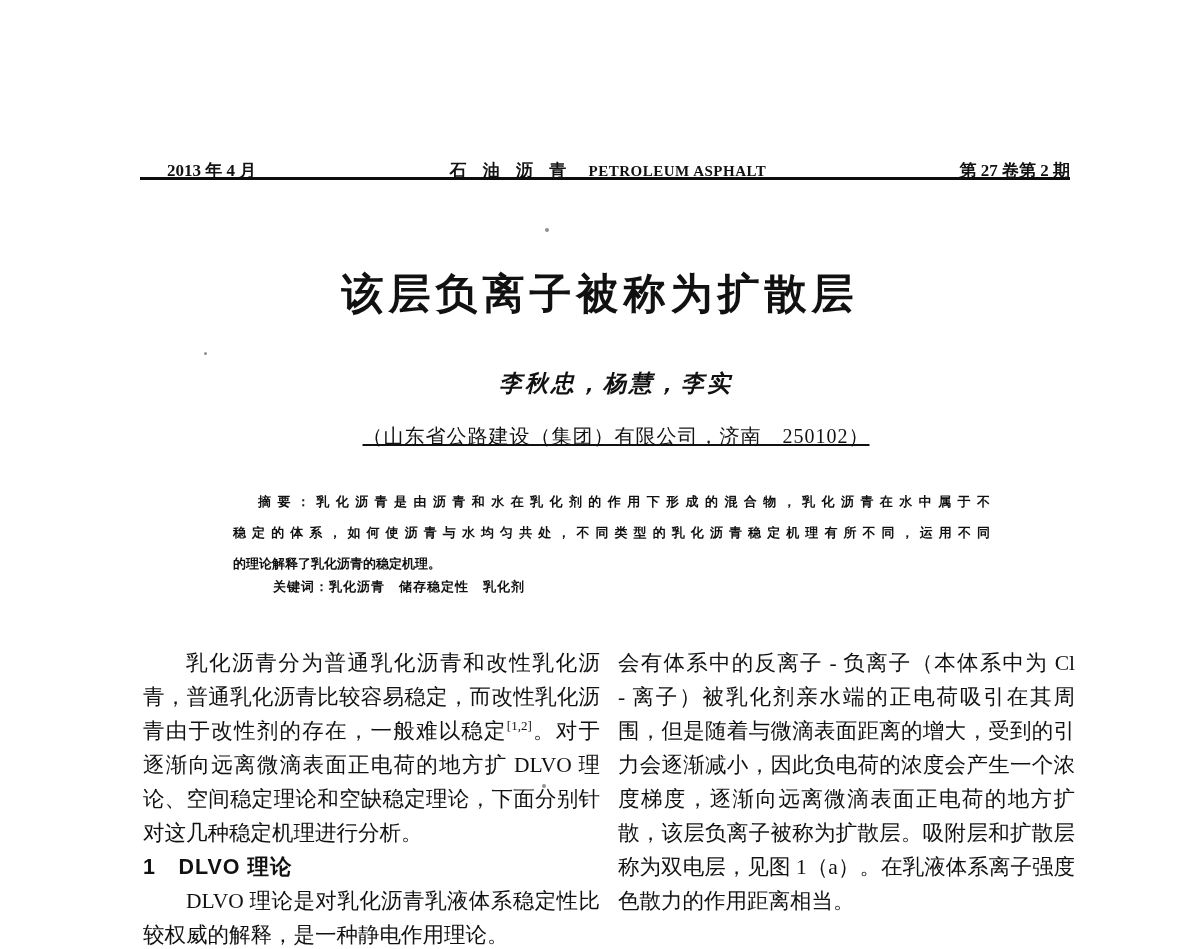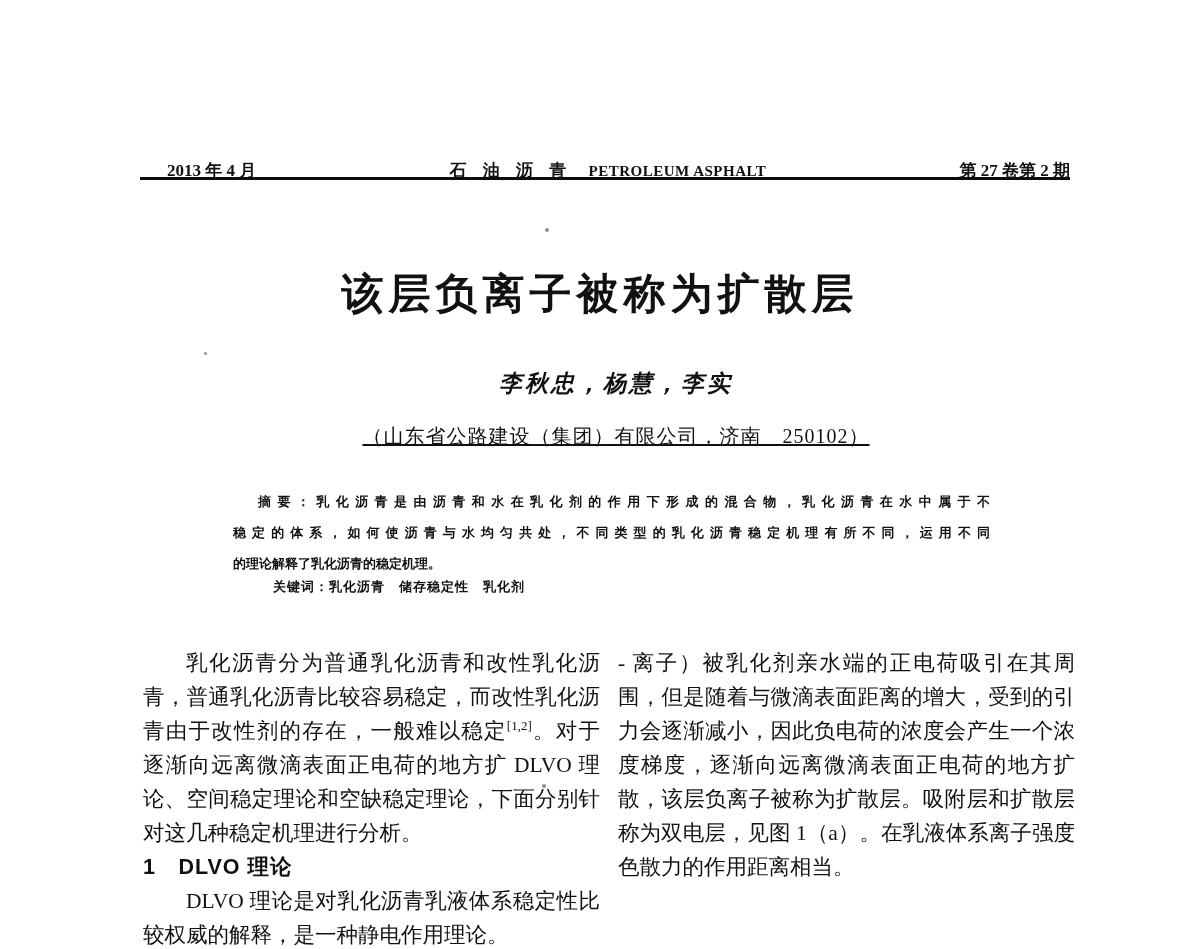--- a/index.html
+++ b/index.html
@@ -91,20 +91,21 @@
         <div class="line">青，普通乳化沥青比较容易稳定，而改性乳化沥</div>
         <div class="line">青由于改性剂的存在，一般难以稳定<sup>[1,2]</sup>。对于</div>
         <div class="line">逐渐向远离微滴表面正电荷的地方扩 DLVO 理</div>
         <div class="line">论、空间稳定理论和空缺稳定理论，下面分别针</div>
         <div class="line end">对这几种稳定机理进行分析。</div>
         <div class="line heading">1　DLVO 理论</div>
         <div class="line indent">DLVO 理论是对乳化沥青乳液体系稳定性比</div>
         <div class="line end">较权威的解释，是一种静电作用理论。</div>
       </div>
     <div class="col">
+        <div class="line">会有体系中的反离子 - 负离子（本体系中为 Cl</div>
         <div class="line">- 离子）被乳化剂亲水端的正电荷吸引在其周</div>
         <div class="line">围，但是随着与微滴表面距离的增大，受到的引</div>
         <div class="line">力会逐渐减小，因此负电荷的浓度会产生一个浓</div>
         <div class="line">度梯度，逐渐向远离微滴表面正电荷的地方扩</div>
         <div class="line">散，该层负离子被称为扩散层。吸附层和扩散层</div>
         <div class="line">称为双电层，见图 1（a）。在乳液体系离子强度</div>
         <div class="line end">色散力的作用距离相当。</div>
       </div>
   </div>
 

